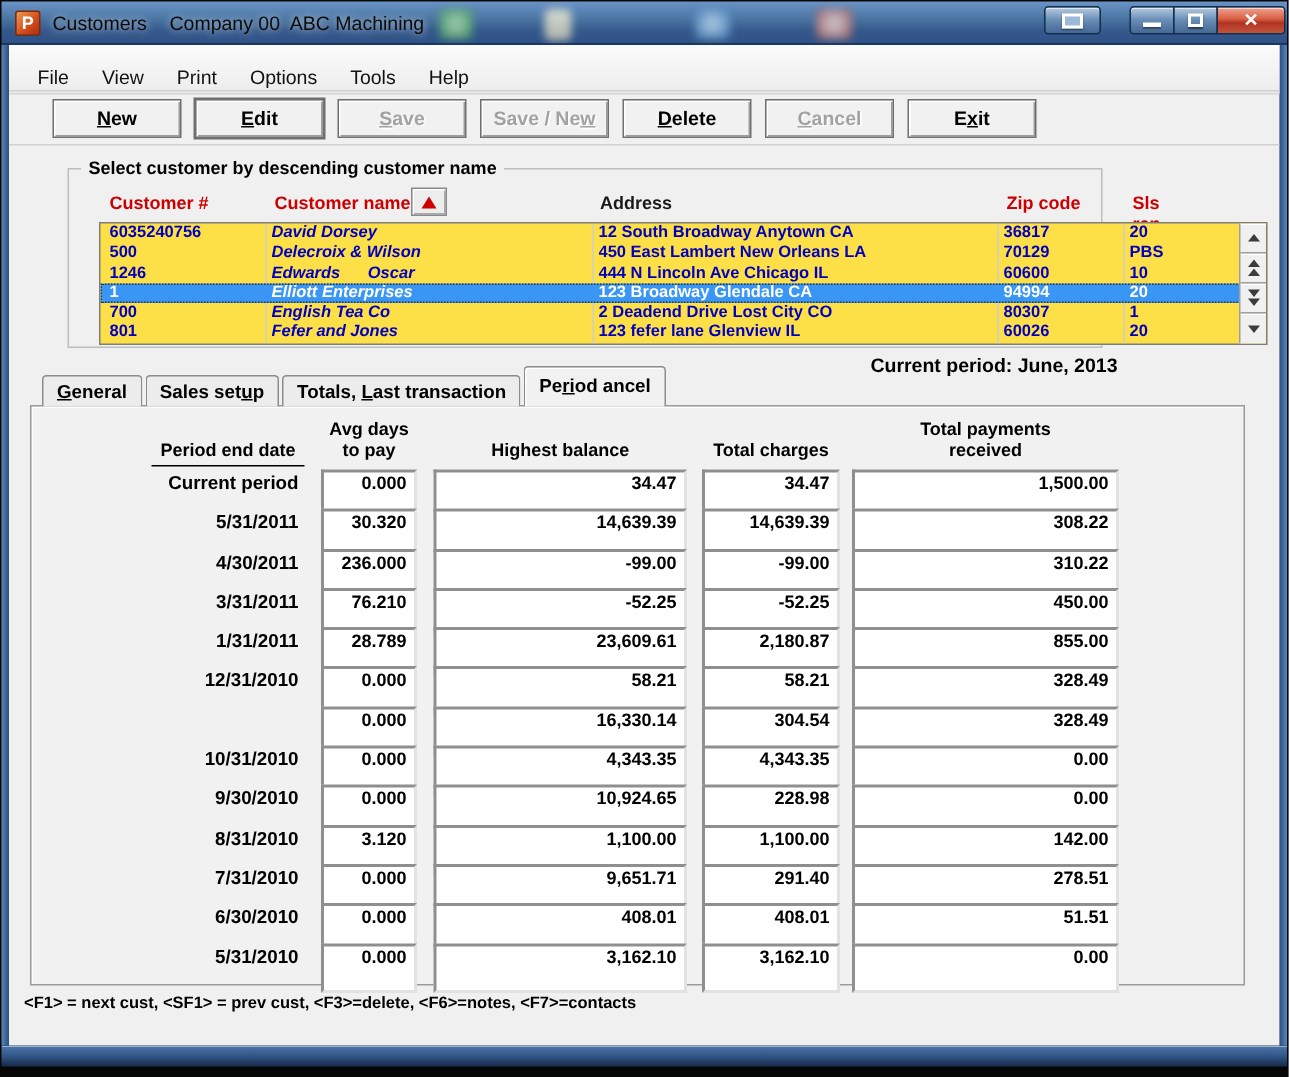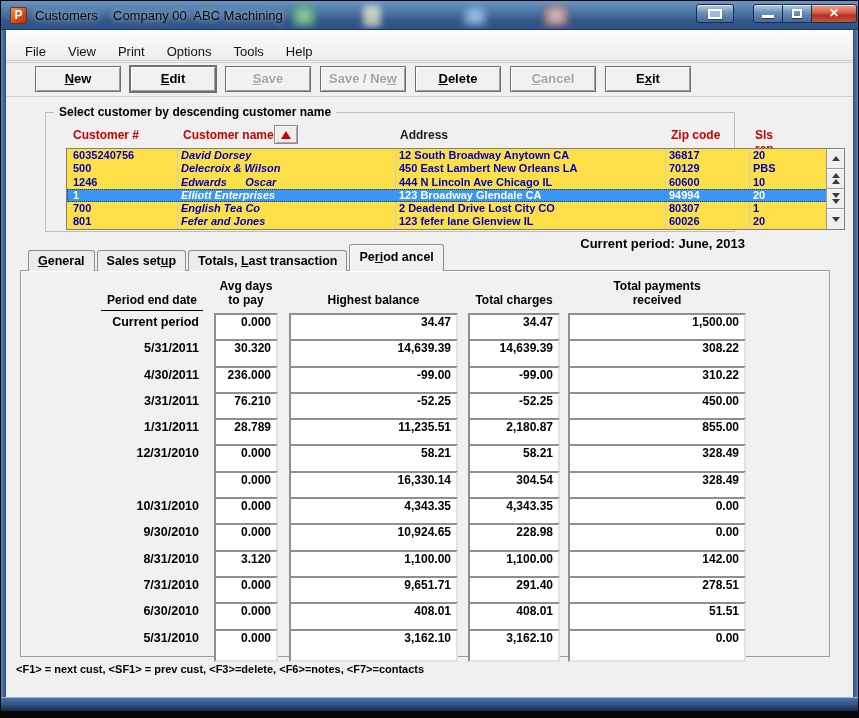--- a/index.html
+++ b/index.html
@@ -271,21 +271,21 @@
         <div class="grow">
           <div class="gdate">3/31/2011</div>
           <div class="vbox f1">76.210</div>
           <div class="vbox f2">-52.25</div>
           <div class="vbox f3">-52.25</div>
           <div class="vbox f4">450.00</div>
         </div>
         <div class="grow">
           <div class="gdate">1/31/2011</div>
           <div class="vbox f1">28.789</div>
-          <div class="vbox f2">11,235.51</div>
+          <div class="vbox f2">23,609.61</div>
           <div class="vbox f3">2,180.87</div>
           <div class="vbox f4">855.00</div>
         </div>
         <div class="grow">
           <div class="gdate">12/31/2010</div>
           <div class="vbox f1">0.000</div>
           <div class="vbox f2">58.21</div>
           <div class="vbox f3">58.21</div>
           <div class="vbox f4">328.49</div>
         </div>

